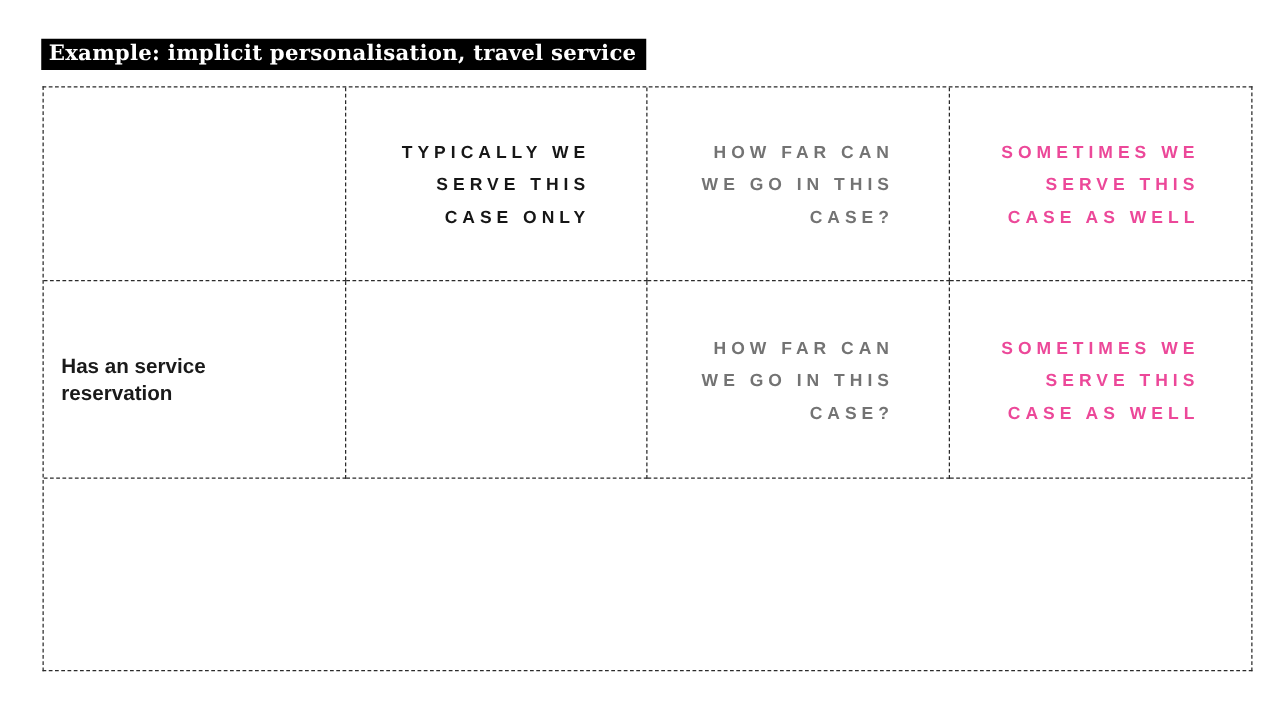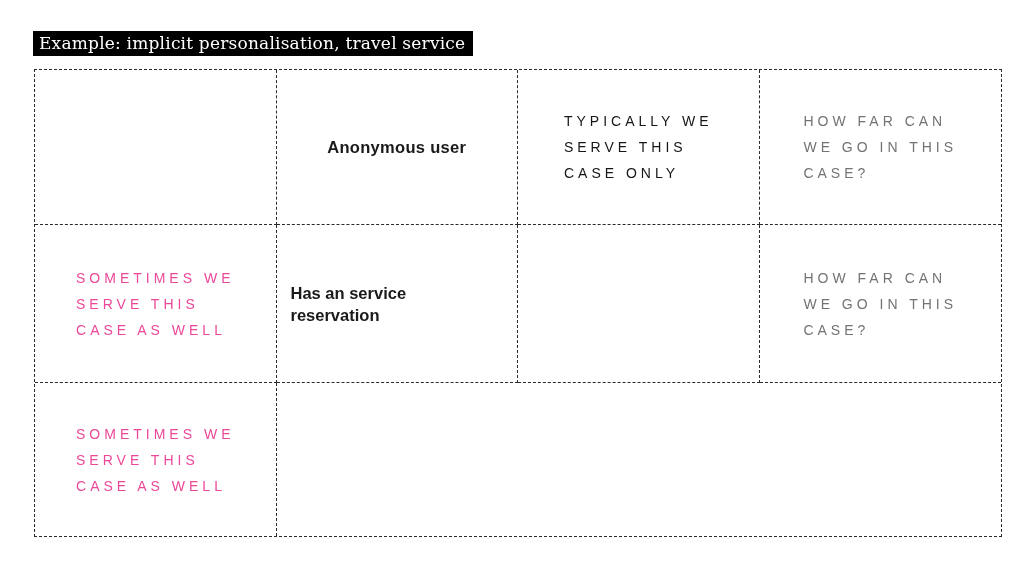--- a/index.html
+++ b/index.html
@@ -11,21 +11,21 @@
   }
   .slide { position: relative; width: 1024px; height: 563px; background: #fff; }
 
   
   .title-bar {
     position: absolute;
     left: 33px; top: 31px;
     background: #000000;
     color: #ffffff;
     font-family: "DejaVu Serif", "Liberation Serif", serif;
-    font-weight: 400;
+    font-weight: 700;
     font-size: 17px;
     line-height: 24px;
     padding: 0 8px 1px 6px;
     letter-spacing: 0.2px;
     white-space: nowrap;
   }
 
   
   .matrix {
     position: absolute;
@@ -56,43 +56,42 @@
   .row-label {
     justify-content: flex-start;
     text-align: left;
     font-weight: 700;
     font-size: 16.5px;
     line-height: 22px;
     padding: 0 14px;
     white-space: pre-line;
   }
   .statement {
-    font-weight: 400;
+    font-weight: 700;
     font-size: 14px;
     letter-spacing: 4px;
     line-height: 26px;
-    text-align: left;
+    text-align: right;
     text-transform: uppercase;
     white-space: pre-line;
   }
   .statement.black { color: #161616; }
   .statement.pink  { color: #737373; }
   .statement.gray  { color: #ec4899; }
 </style>
 </head>
 <body>
 
 <div class="slide">
 
   <div class="title-bar">Example: implicit personalisation, travel service</div>
 
   <div class="matrix">
 
     <div class="cell corner"></div>
-    <div class="cell col-header">Anonymous user</div>
 
     <div class="cell statement black">TYPICALLY WE
 SERVE THIS
 CASE ONLY</div>
     <div class="cell statement pink">HOW FAR CAN
 WE GO IN THIS
 CASE?</div>
     <div class="cell statement gray">SOMETIMES WE
 SERVE THIS
 CASE AS WELL</div>

